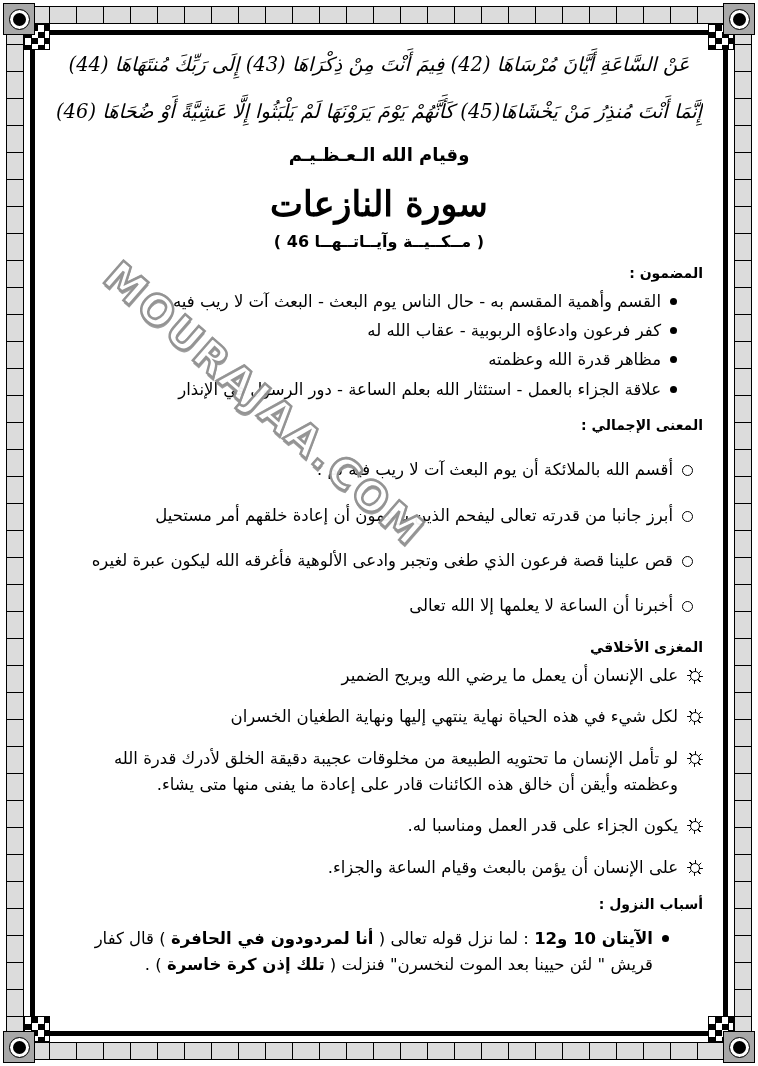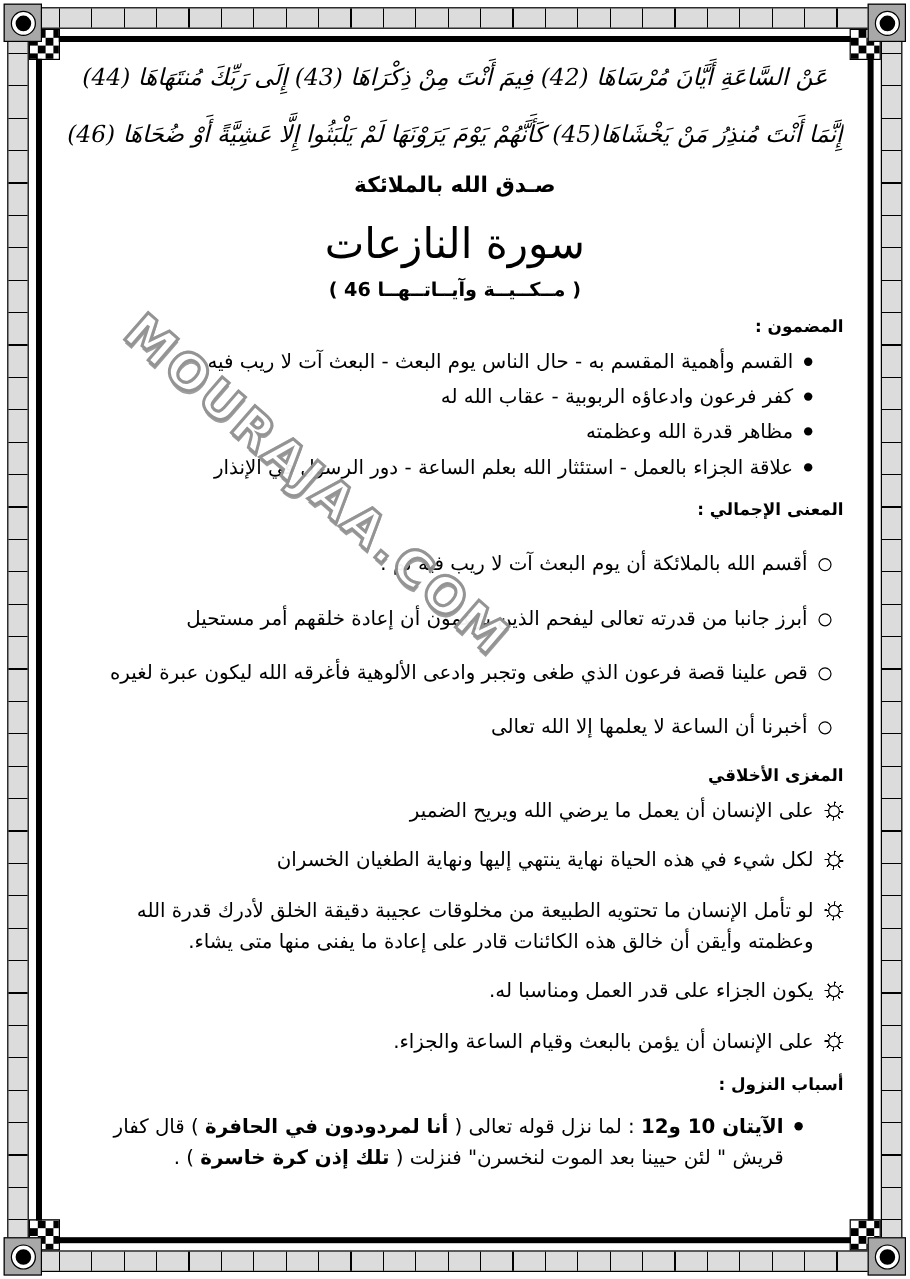--- a/index.html
+++ b/index.html
@@ -47,21 +47,21 @@
     position:absolute;left:55px;right:55px;top:38px;bottom:44px;
     direction:rtl;text-align:right;overflow:hidden;
   }
   .verse{
     font-family:"DejaVu Serif","Liberation Serif",serif;
     font-size:19.5px;line-height:2.4;text-align:center;margin:4px 0 0;font-style:italic;
   }
   .tasdeeq{font-size:18px;font-weight:bold;text-align:center;margin-top:8px;}
   .surah-title{
     font-family:"DejaVu Serif","Liberation Serif",serif;
-    font-size:35px;font-weight:normal;text-align:center;margin-top:16px;letter-spacing:1px;
+    font-size:35px;font-weight:bold;text-align:center;margin-top:16px;letter-spacing:1px;
   }
   .surah-sub{font-size:16px;font-weight:bold;text-align:center;margin-top:8px;}
   .sec-head{font-size:14px;font-weight:bold;margin:14px 0 8px;}
   ul{list-style:none;margin:0;padding:0;}
   .li{display:flex;align-items:flex-start;gap:9px;font-size:16.5px;line-height:1.6;}
   .list-madmoon{padding-right:26px;}
   .list-madmoon .li{margin-bottom:3px;}
   .list-maana{padding-right:10px;margin-top:24px;}
   .list-maana .li{margin-bottom:19px;}
   .list-maghza{padding-right:0;}
@@ -114,21 +114,21 @@
     </div>
   <div class="corner corner-br">
       <div class="ring"></div>
     </div>
 
   <div class="watermark">MOURAJAA.COM</div>
 
   <div class="content">
 
     <p class="verse">عَنْ السَّاعَةِ أَيَّانَ مُرْسَاهَا (42) فِيمَ أَنْتَ مِنْ ذِكْرَاهَا (43) إِلَى رَبِّكَ مُنتَهَاهَا (44) إِنَّمَا أَنْتَ مُنذِرُ مَنْ يَخْشَاهَا(45) كَأَنَّهُمْ يَوْمَ يَرَوْنَهَا لَمْ يَلْبَثُوا إِلَّا عَشِيَّةً أَوْ ضُحَاهَا (46)</p>
-    <p class="tasdeeq">صـدق الله بالملائكة</p>
+    <p class="tasdeeq">وقيام الله الـعـظـيـم</p>
     <div class="surah-title">سورة النازعات</div>
     <div class="surah-sub">( مــكــيــة  وآيــاتــهــا  46 )</div>
 
     <div class="sec-head">المضمون :</div>
     <ul class="list-madmoon">
       <li class="li">
           <span class="dot"></span>
           <span>القسم وأهمية المقسم به  -  حال الناس يوم البعث  -   البعث آت لا ريب فيه</span>
         </li>
       <li class="li">

